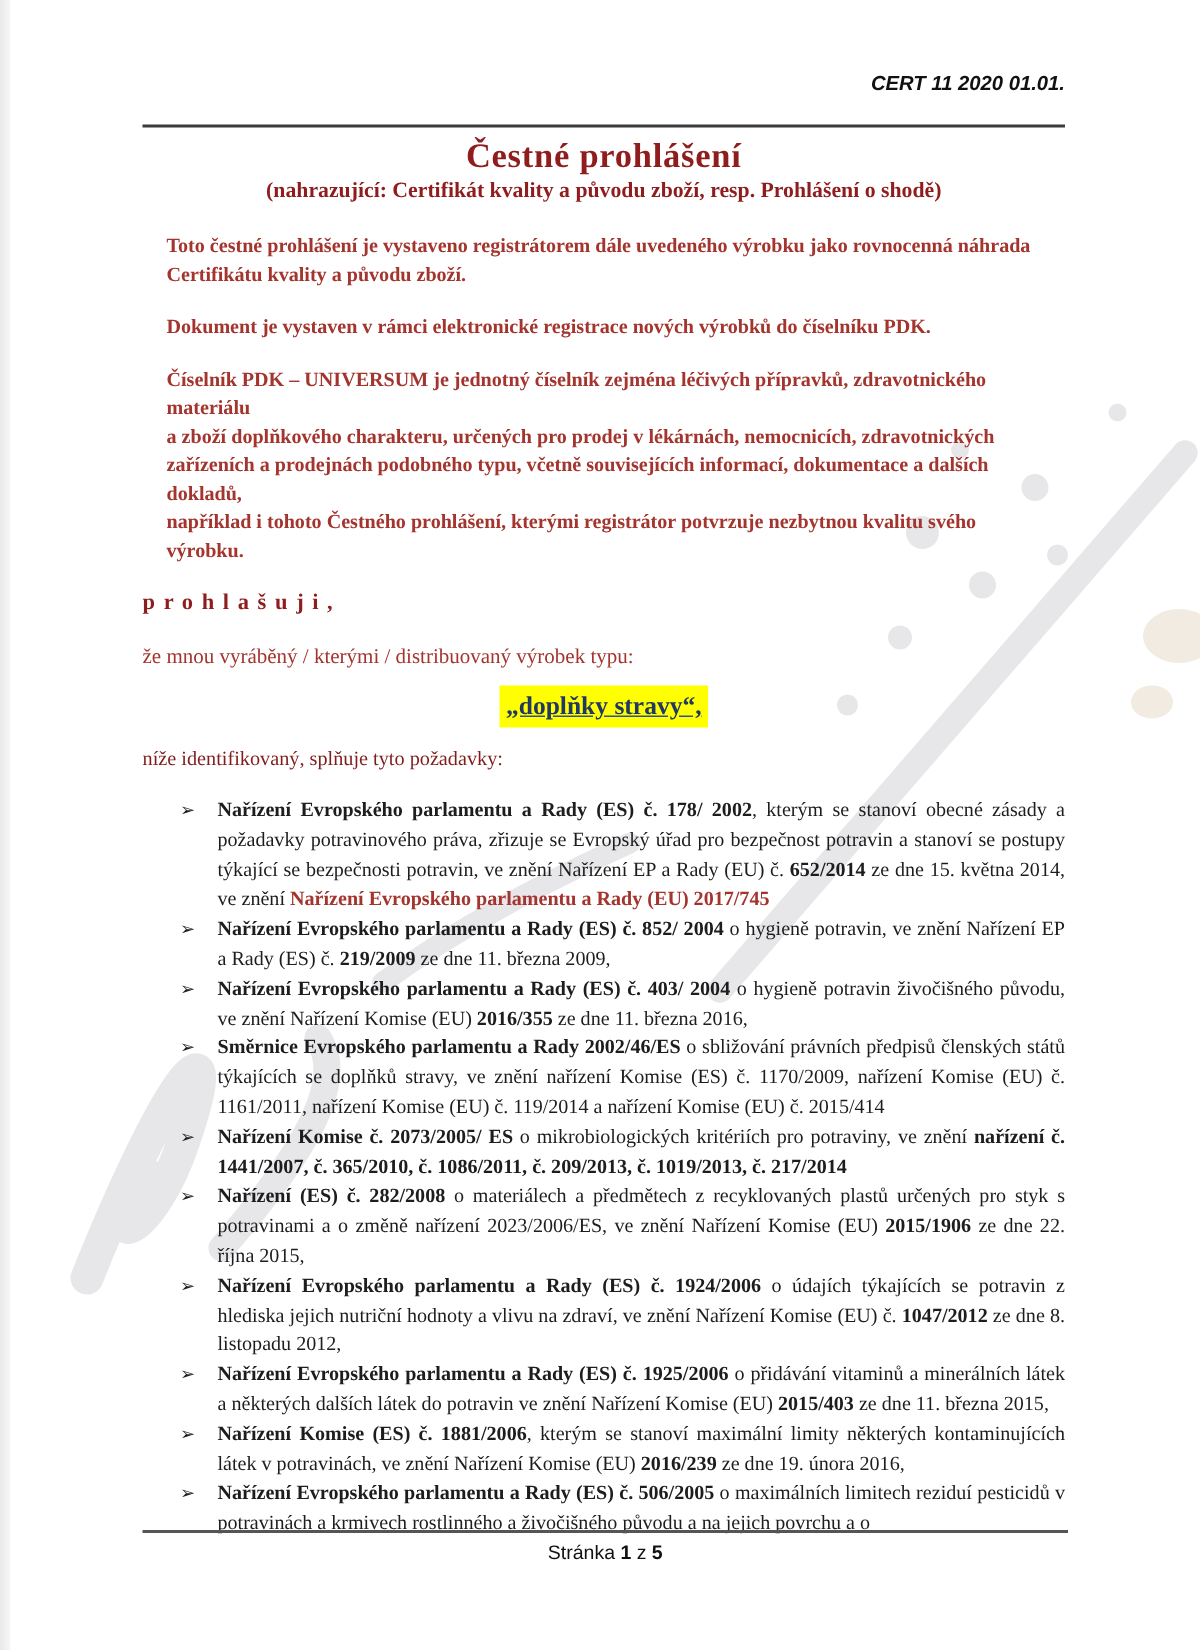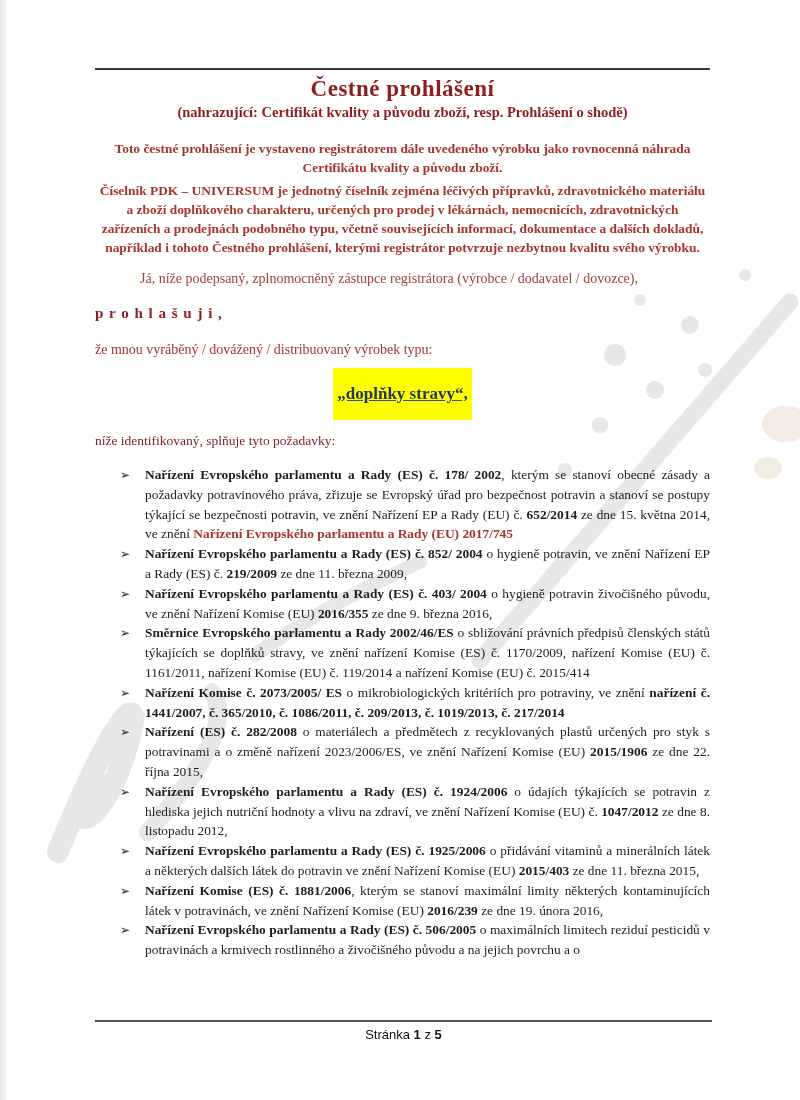--- a/index.html
+++ b/index.html
@@ -33,38 +33,38 @@
     text-align:center;color:var(--maroon,#8f1d1d);
     font-size:14.5px;font-weight:bold;margin:0 0 18px 0;
   }
   .preambule-heading{
     color:var(--red-heading,#c00000);
     font-size:18px;font-weight:bold;margin:8px 0 2px 0;
   }
   .preamble-par{
     color:var(--red-body,#a4352e);
     font-weight:bold;font-size:13.4px;line-height:19px;
-    white-space:pre-line;margin:4px;text-align:center;
+    white-space:pre-line;margin:16px;
   }
   .declarant-line{
     color:#9e423a;font-size:14px;margin:14px 0 0 45px;
   }
   .declare-word{
     text-align:left;color:var(--maroon,#8f1d1d);
     font-weight:bold;font-size:15px;letter-spacing:1px;margin:18px 0 0 0;
   }
   .product-intro{
     color:var(--red-body,#a4352e);font-size:14px;margin:20px 0 0 0;
   }
   .highlight-row{text-align:center;margin:10px 0 0 0;}
   .highlight{
     display:inline-block;background:var(--yellow,#ffff00);
     color:var(--navy,#1f3864);font-weight:bold;font-size:17px;
     text-decoration:underline;text-decoration-color:#2e4fa3;
-    padding:16px 4px;
+    padding:4px 4px;
   }
   .requirements-intro{font-size:13.5px;margin:13px 0 16px 0;color:#7f1d1d;}
 
   .reg-list{list-style:none;margin:16px 0 0 25px;padding:0;}
   .reg-item{display:flex;font-size:13.4px;line-height:19.8px;margin:0;}
   .reg-marker{flex:0 0 25px;font-size:12px;color:#222;padding-top:1px;}
   .reg-text{flex:1;text-align:justify;}
   .reg-text .b{font-weight:bold;}
   .reg-text .red{color:var(--red-body,#a4352e);font-weight:bold;}
 
@@ -102,61 +102,62 @@
       <circle cx="745" cy="275" r="6"></circle>
     </g>
     <g fill="#f1ebe1">
       <ellipse cx="786" cy="424" rx="24" ry="18"></ellipse>
       <ellipse cx="768" cy="468" rx="14" ry="11"></ellipse>
     </g>
   </svg>
 
   <div class="content">
 
+    <div class="cert-ref">CERT 11 2020 01.01.</div>
 
     <hr class="head-rule">
 
     <div class="doc-title">Čestné prohlášení</div>
 
     <div class="doc-subtitle">(nahrazující: Certifikát kvality a původu zboží, resp. Prohlášení o shodě)</div>
 
 
     <div id="preamble-paragraphs">
         <p class="preamble-par">Toto čestné prohlášení je vystaveno registrátorem dále uvedeného výrobku jako rovnocenná náhrada
 Certifikátu kvality a původu zboží.</p>
+        <p class="preamble-par">Dokument je vystaven v rámci elektronické registrace nových výrobků do číselníku PDK.</p>
         <p class="preamble-par">Číselník PDK – UNIVERSUM je jednotný číselník zejména léčivých přípravků, zdravotnického materiálu
 a zboží doplňkového charakteru, určených pro prodej v lékárnách, nemocnicích, zdravotnických
 zařízeních a prodejnách podobného typu, včetně souvisejících informací, dokumentace a dalších dokladů,
 například i tohoto Čestného prohlášení, kterými registrátor potvrzuje nezbytnou kvalitu svého výrobku.</p>
       </div>
 
-    <div class="declarant-line">Já, níže podepsaný, zplnomocněný zástupce registrátora (výrobce / dodavatel / dovozce),</div>
 
     <div class="declare-word">p r o h l a š u j i ,</div>
 
-    <div class="product-intro">že mnou vyráběný / dovážený / distribuovaný výrobek typu:</div>
+    <div class="product-intro">že mnou vyráběný / kterými / distribuovaný výrobek typu:</div>
 
     <div class="highlight-row">
       <span class="highlight">„doplňky stravy“,</span>
     </div>
 
     <div class="requirements-intro">níže identifikovaný, splňuje tyto požadavky:</div>
 
     <ul class="reg-list" id="regulations-list">
         <li class="reg-item">
           <span class="reg-marker">➢</span>
           <span class="reg-text"><span class="b">Nařízení Evropského parlamentu a Rady (ES) č. 178/ 2002</span><span>, kterým se stanoví obecné zásady a požadavky potravinového práva, zřizuje se Evropský úřad pro bezpečnost potravin a stanoví se postupy týkající se bezpečnosti potravin, ve znění Nařízení EP a Rady (EU) č. </span><span class="b">652/2014</span><span> ze dne 15. května 2014, ve znění </span><span class="b red">Nařízení Evropského parlamentu a Rady (EU) 2017/745</span></span>
         </li>
         <li class="reg-item">
           <span class="reg-marker">➢</span>
           <span class="reg-text"><span class="b">Nařízení Evropského parlamentu a Rady (ES) č. 852/ 2004</span><span> o hygieně potravin, ve znění Nařízení EP a Rady (ES) č. </span><span class="b">219/2009</span><span> ze dne 11. března 2009,</span></span>
         </li>
         <li class="reg-item">
           <span class="reg-marker">➢</span>
-          <span class="reg-text"><span class="b">Nařízení Evropského parlamentu a Rady (ES) č. 403/ 2004</span><span> o hygieně potravin živočišného původu, ve znění Nařízení Komise (EU) </span><span class="b">2016/355</span><span> ze dne 9. března 2016,</span></span>
+          <span class="reg-text"><span class="b">Nařízení Evropského parlamentu a Rady (ES) č. 403/ 2004</span><span> o hygieně potravin živočišného původu, ve znění Nařízení Komise (EU) </span><span class="b">2016/355</span><span> ze dne 11. března 2016,</span></span>
         </li>
         <li class="reg-item">
           <span class="reg-marker">➢</span>
           <span class="reg-text"><span class="b">Směrnice Evropského parlamentu a Rady 2002/46/ES</span><span> o sbližování právních předpisů členských států týkajících se doplňků stravy, ve znění nařízení Komise (ES) č. 1170/2009, nařízení Komise (EU) č. 1161/2011, nařízení Komise (EU) č. 119/2014 a nařízení Komise (EU) č. 2015/414</span></span>
         </li>
         <li class="reg-item">
           <span class="reg-marker">➢</span>
           <span class="reg-text"><span class="b">Nařízení Komise č. 2073/2005/ ES</span><span> o mikrobiologických kritériích pro potraviny, ve znění </span><span class="b">nařízení č. 1441/2007, č. 365/2010, č. 1086/2011, č. 209/2013, č. 1019/2013, č. 217/2014</span></span>
         </li>
         <li class="reg-item">

